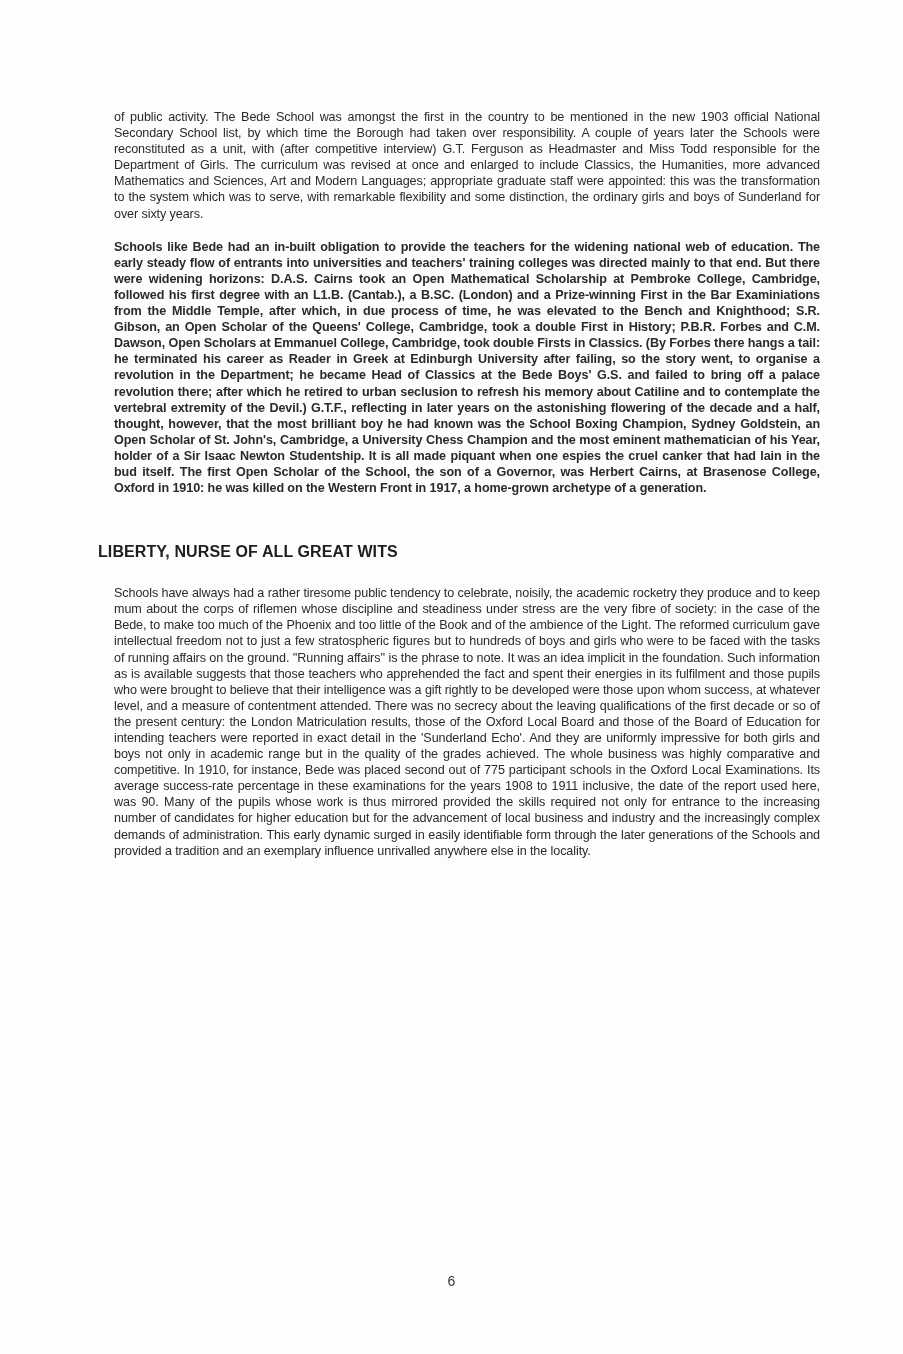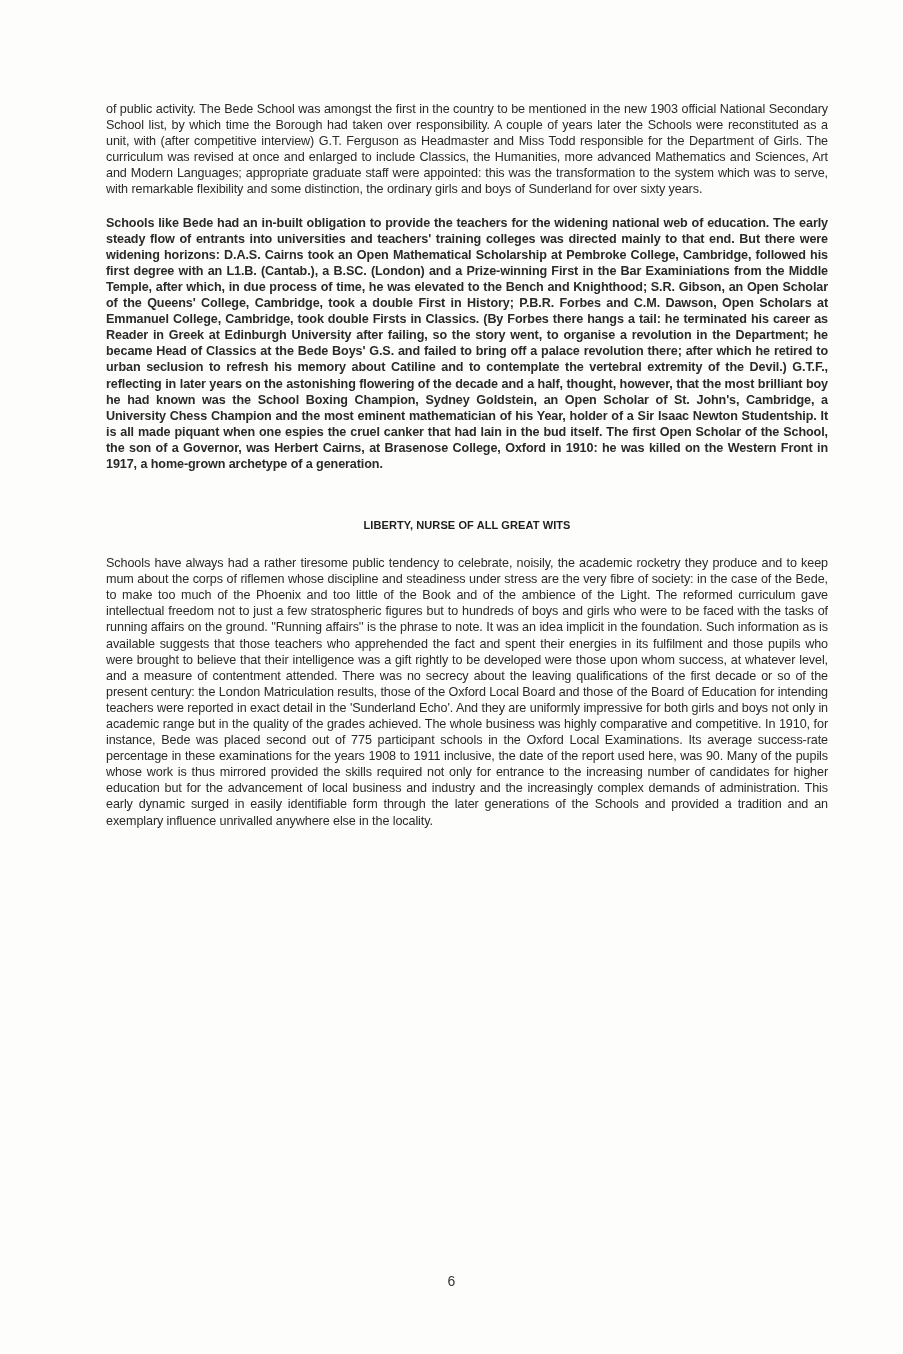--- a/index.html
+++ b/index.html
@@ -10,33 +10,32 @@
     color: #2a2a2a;
     position: relative;
     overflow: hidden;
   }
   .page {
     position: absolute;
     left: 98px; top: 93px;
     width: 738px;
   }
   .para {
-    margin: 8px;
+    margin: 16px;
     font-size: 12.6px;
     line-height: 16.1px;
     text-align: justify;
     letter-spacing: -0.1px;
   }
   .p1 { margin-bottom: 17px; }
   .p2 { margin-bottom: 0; font-weight: bold; }
   .heading {
     margin: 47px 0 24px 0;
-    text-align: center;
     font-weight: bold;
-    font-size: 11px;
+    font-size: 16px;
     letter-spacing: 0.1px;
     color: #1e1e1e;
   }
   .page-number {
     position: absolute;
     left: 0; width: 903px;
     top: 1273px;
     text-align: center;
     font-size: 14px;
     color: #333;

